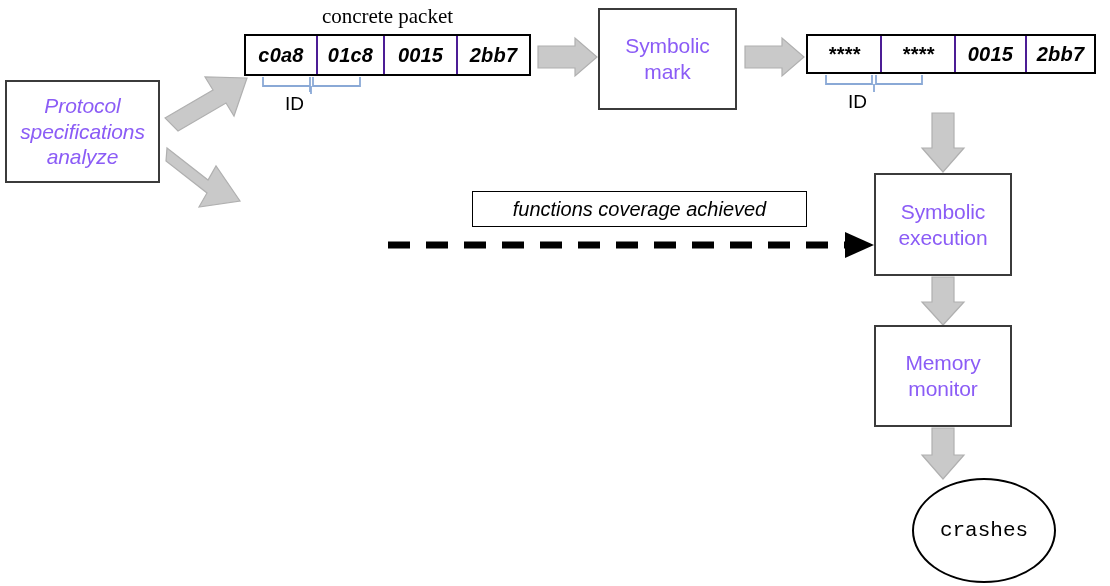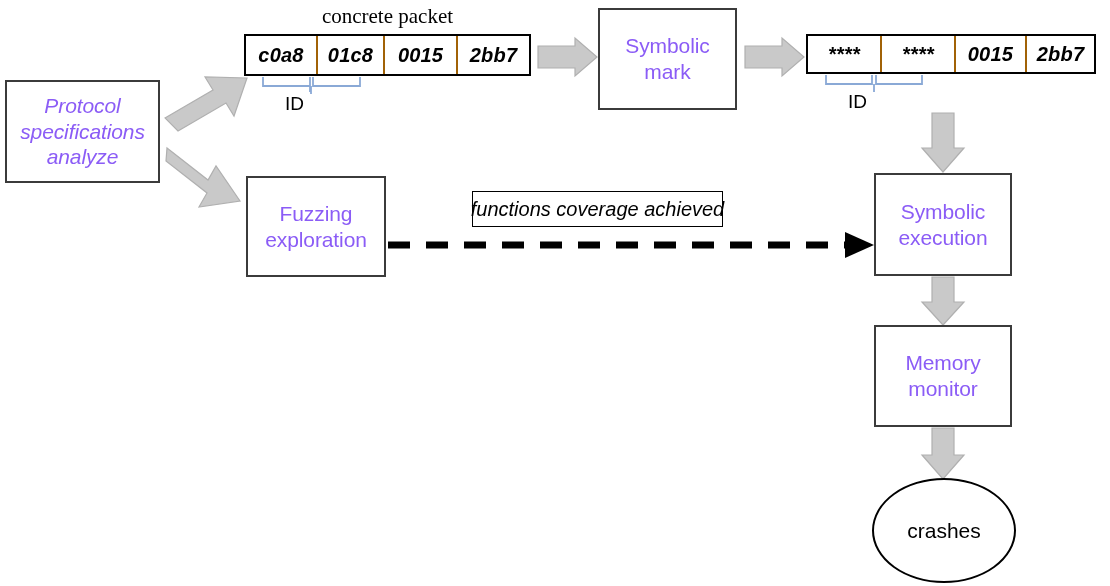--- a/index.html
+++ b/index.html
@@ -46,21 +46,21 @@
   }
   .pkt .cell {
     box-sizing: border-box;
     display: flex;
     align-items: center;
     justify-content: center;
     font-style: italic;
     font-weight: bold;
     font-size: 20px;
     color: #000;
-    border-right: 2px solid #a16207;
+    border-right: 2px solid #4c1d95;
     letter-spacing: 0.2px;
   }
   .pkt .cell:last-child { border-right: none; }
   .label-box {
     position: absolute;
     box-sizing: border-box;
     border: 1.5px solid #000;
     background: #fff;
     display: flex;
     align-items: center;
@@ -162,42 +162,36 @@
     </div>
   </div>
 
   <div class="node" style="left:598px; top:8px; width:139px; height:102px;">
     <div>
       <span>Symbolic</span>
       <span>mark</span>
     </div>
   </div>
 
-  <div class="node" style="left:246px; top:176px; width:140px; height:101px;">
-    <div>
-      <span>Fuzzing</span>
-      <span>exploration</span>
-    </div>
-  </div>
 
   <div class="node" style="left:874px; top:173px; width:138px; height:103px;">
     <div>
       <span>Symbolic</span>
       <span>execution</span>
     </div>
   </div>
 
   <div class="node" style="left:874px; top:325px; width:138px; height:102px;">
     <div>
       <span>Memory</span>
       <span>monitor</span>
     </div>
   </div>
 
-  <div class="ellipse" style="left:872px; top:478px; width:144px; height:105px;">
+  <div class="ellipse" style="left:912px; top:478px; width:144px; height:105px;font-family:Liberation Mono, monospace;">
     <span>crashes</span>
   </div>
 
   <div class="caption" style="left:244px; top:4px; width:287px;font-family:Liberation Serif, serif;">concrete packet</div>
 
   <div class="pkt" style="left:244px; top:34px; width:287px; height:42px;">
     <div class="cell" style="width:73px;">c0a8</div>
     <div class="cell" style="width:68px;">01c8</div>
     <div class="cell" style="width:74px;">0015</div>
     <div class="cell" style="width:72px;">2bb7</div>
@@ -208,15 +202,15 @@
 
   <div class="pkt" style="left:806px; top:34px; width:290px; height:40px;">
     <div class="cell" style="width:75px;">****</div>
     <div class="cell" style="width:75px;">****</div>
     <div class="cell" style="width:72px;">0015</div>
     <div class="cell" style="width:68px;">2bb7</div>
   </div>
 
   <div class="idlabel" style="left:848px; top:91px; width:52px;">ID</div>
 
-  <div class="label-box" style="left:472px; top:191px; width:251px; height:36px;">functions coverage achieved</div>
+  <div class="label-box" style="left:472px; top:191px; width:335px; height:36px;">functions coverage achieved</div>
 
 </div>
 
 </body></html>

